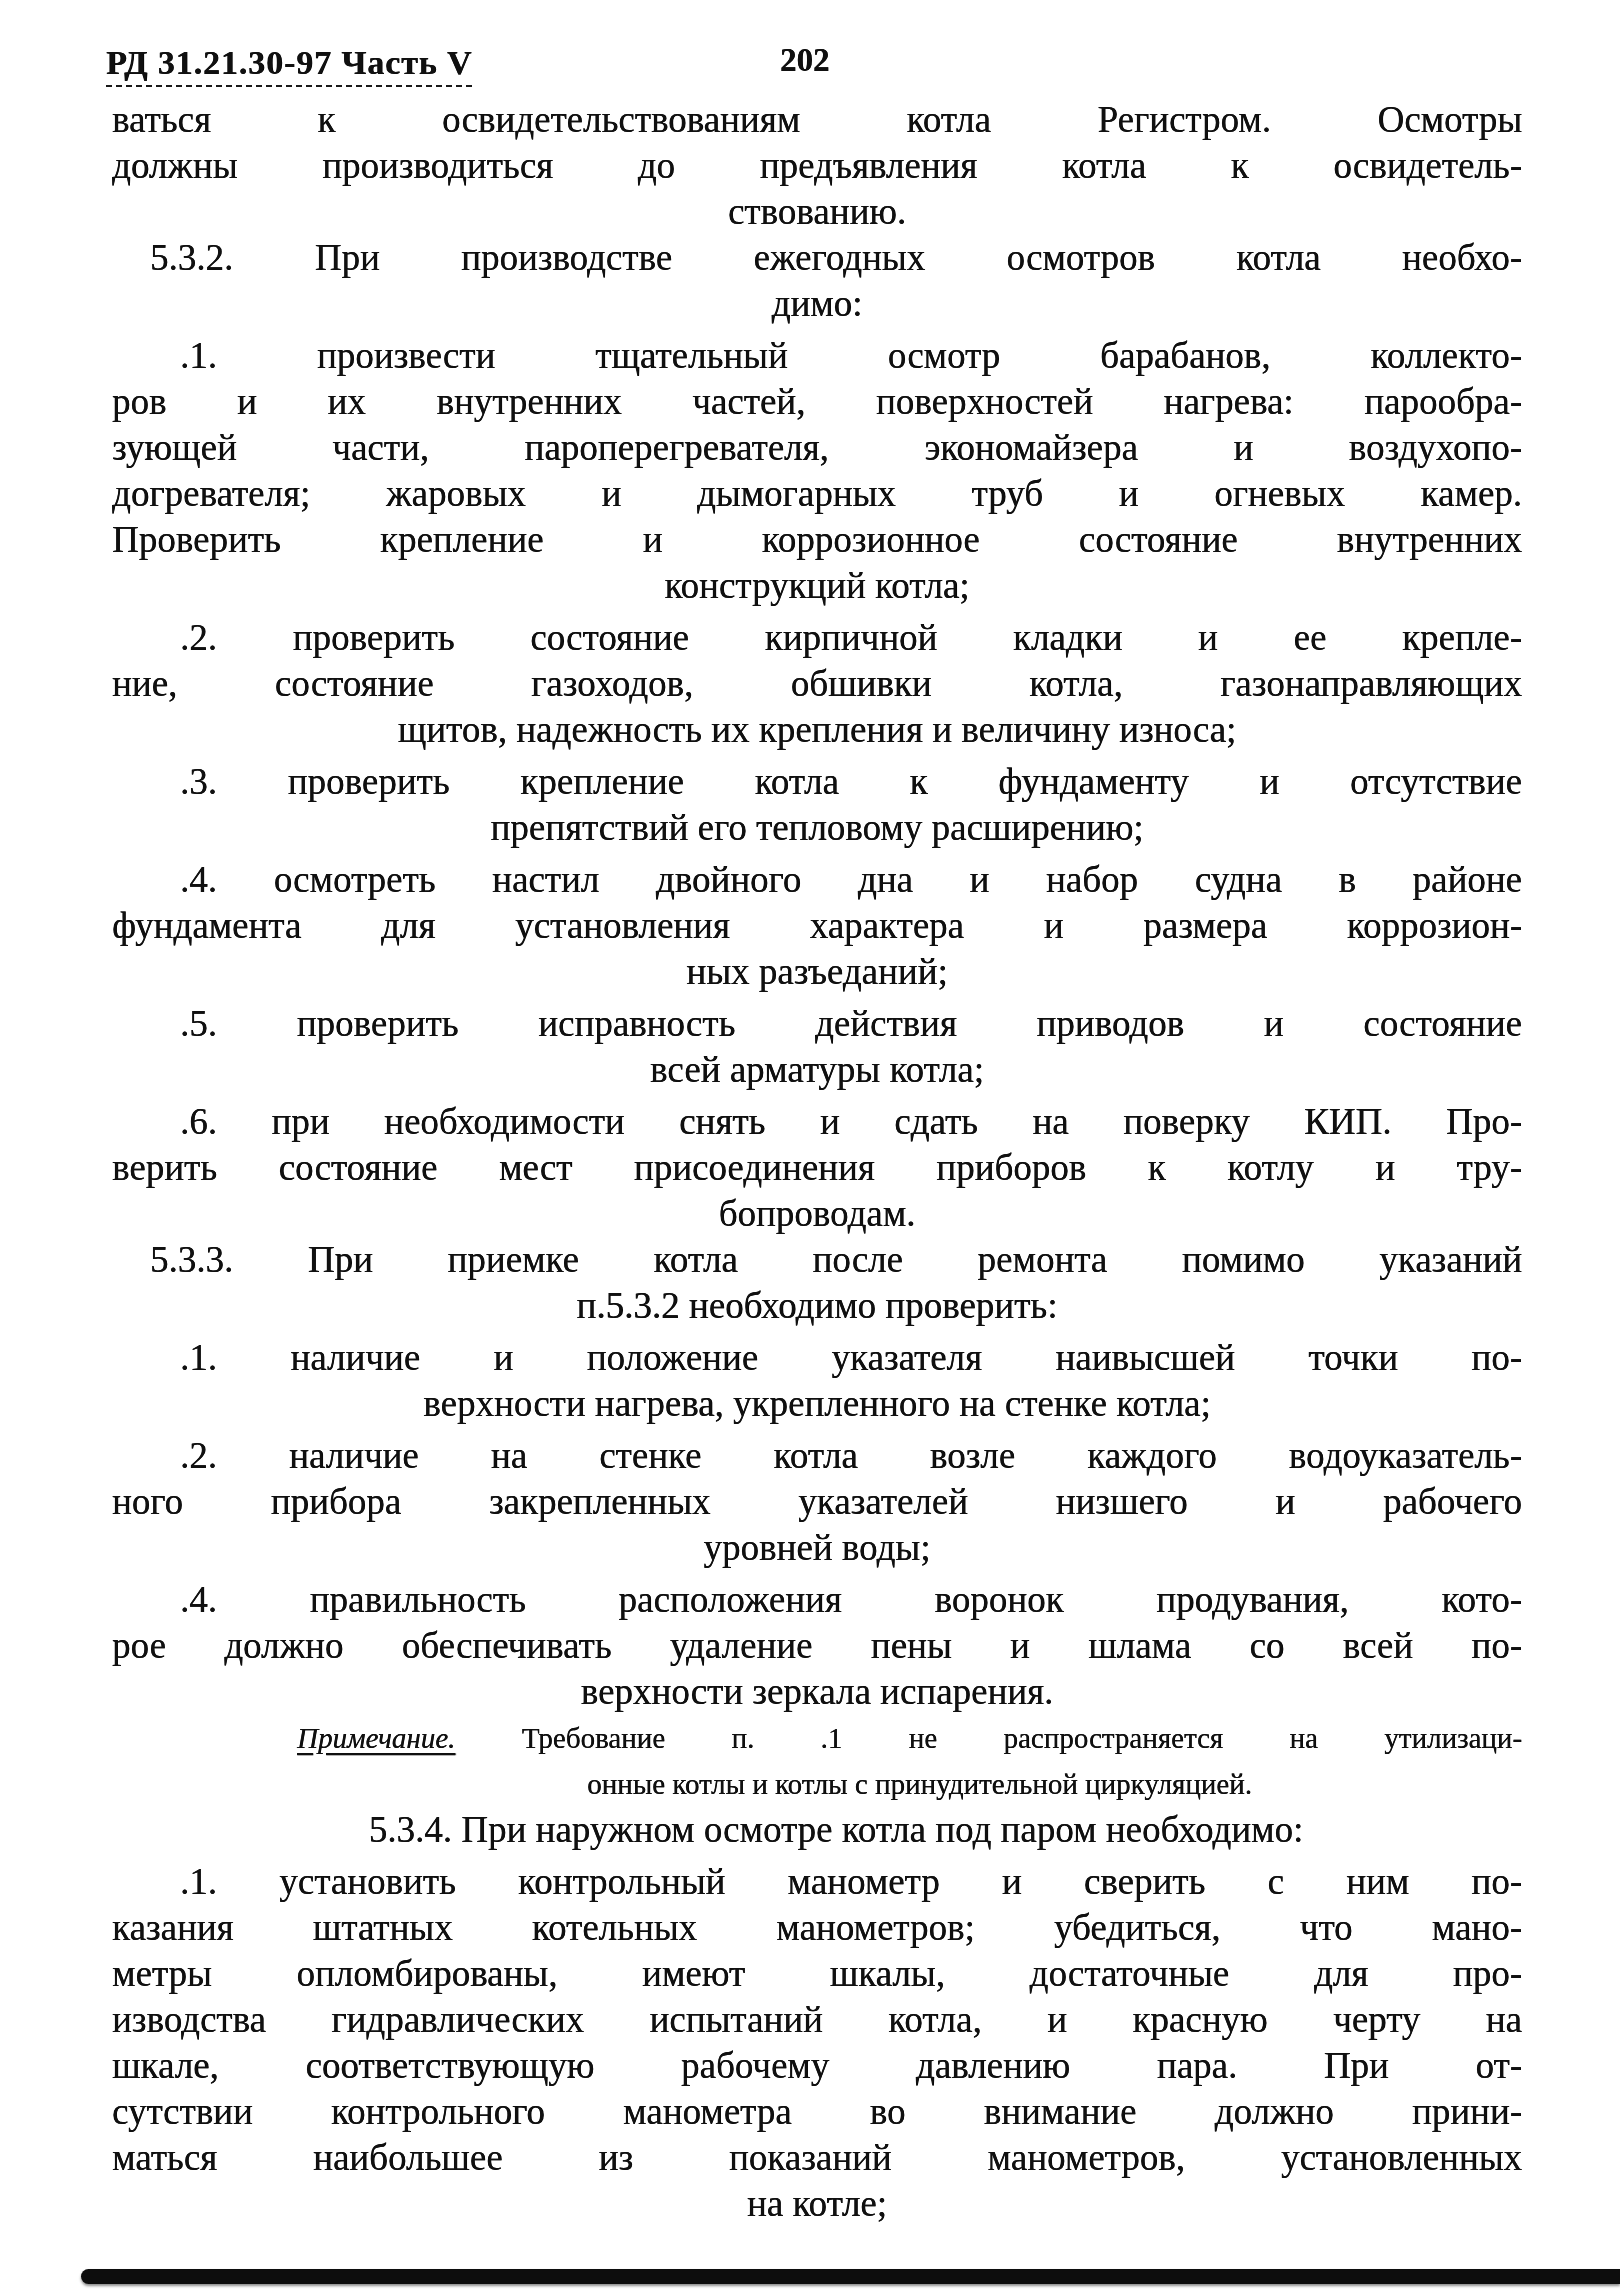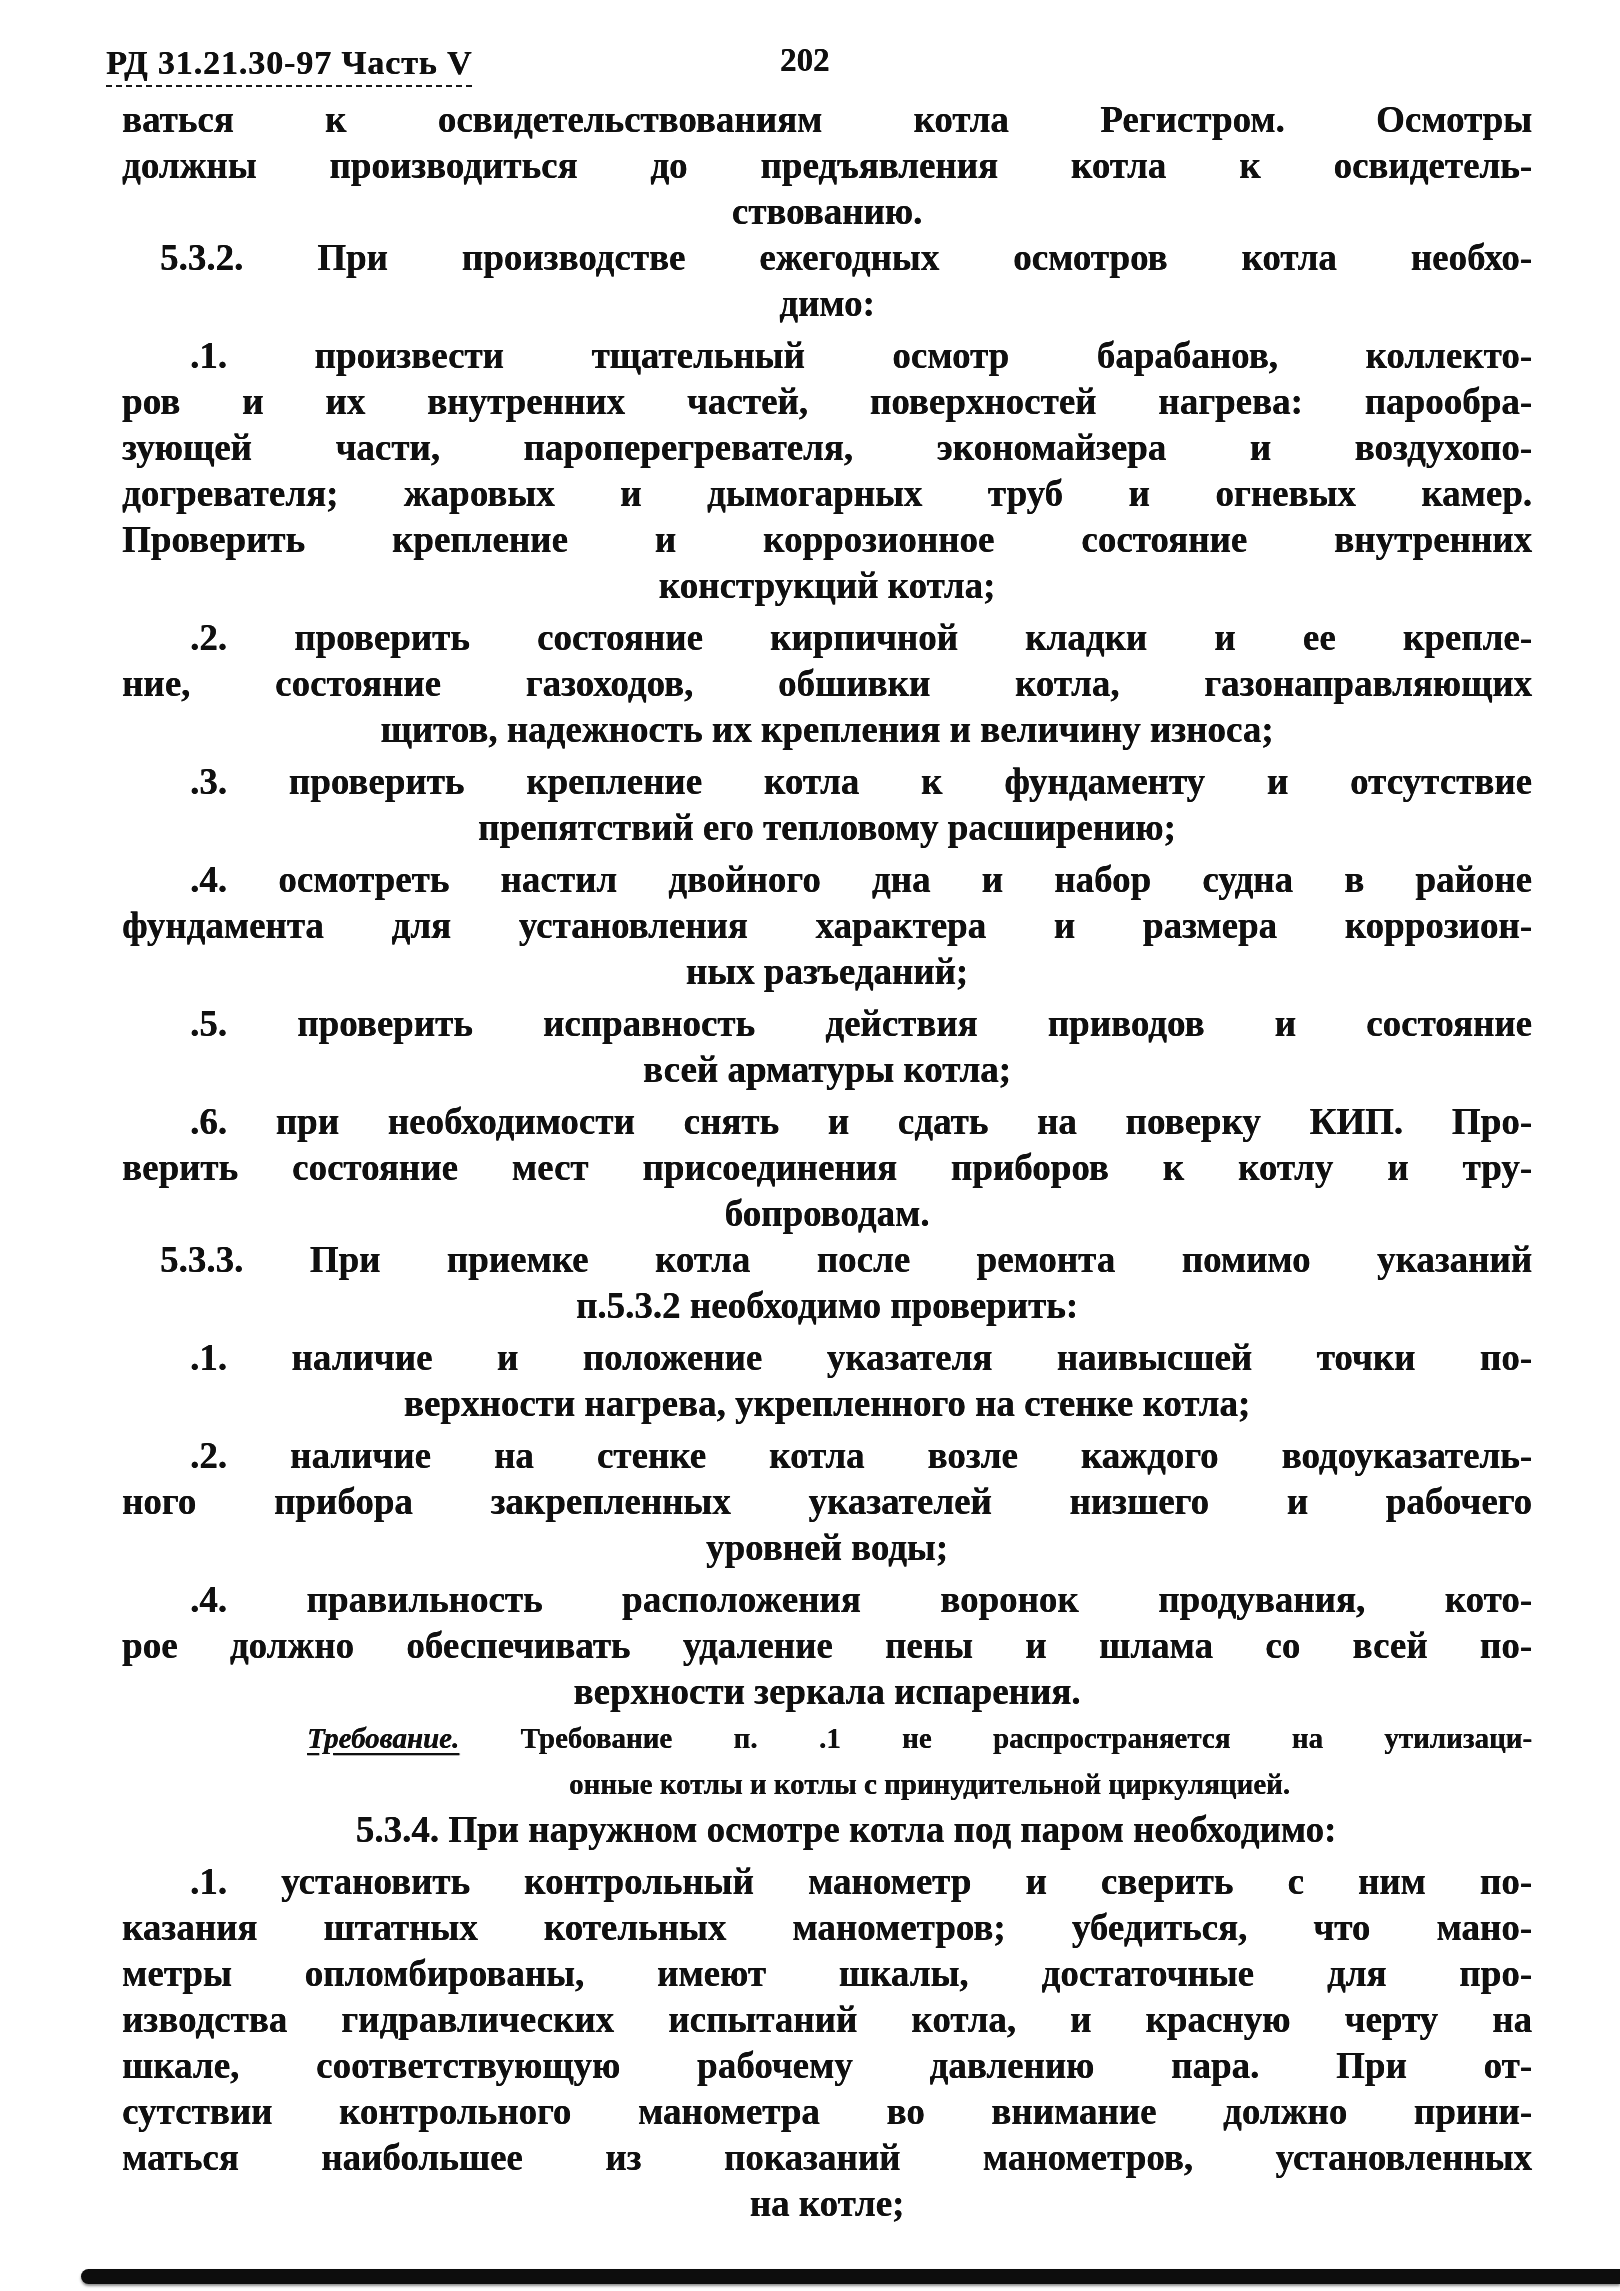--- a/index.html
+++ b/index.html
@@ -19,21 +19,21 @@
     text-shadow:0.4px 0.4px 0 #000;
     white-space:nowrap;
   }
   .page-num{
     position:absolute;left:780px;top:42px;
     font-size:33px;font-weight:700;
     text-shadow:0.3px 0.3px 0 #000;
     text-align:right;
   }
   .text-body{
-    position:absolute;left:122px;top:97px;width:1410px;font-weight:bold;
+    position:absolute;left:112px;top:97px;width:1410px;
   }
   .line{
     font-size:37px;
     line-height:46px;
     height:46px;
     text-align:center;
     white-space:normal;
     text-shadow:0.3px 0.3px 0 #000;
     overflow:visible;
   }
@@ -90,21 +90,21 @@
       <div class="line ind-para just">5.3.3. При приемке котла после ремонта помимо указаний</div>
       <div class="line">п.5.3.2 необходимо проверить:</div>
       <div class="line ind-item just">.1. наличие и положение указателя наивысшей точки по-</div>
       <div class="line">верхности нагрева, укрепленного на стенке котла;</div>
       <div class="line ind-item just">.2. наличие на стенке котла возле каждого водоуказатель-</div>
       <div class="line just">ного прибора закрепленных указателей низшего и рабочего</div>
       <div class="line">уровней воды;</div>
       <div class="line ind-item just">.4. правильность расположения воронок продувания, кото-</div>
       <div class="line just">рое должно обеспечивать удаление пены и шлама со всей по-</div>
       <div class="line">верхности зеркала испарения.</div>
-      <div class="line ind-note just small"><span class="note-title">Требование.</span><span> Требование п. .1 не распространяется на утилизаци-</span></div>
+      <div class="line ind-note just small"><span class="note-title">Примечание.</span><span> Требование п. .1 не распространяется на утилизаци-</span></div>
       <div class="line ind-note2 small">онные котлы и котлы с принудительной циркуляцией.</div>
       <div class="line ind-para">5.3.4. При наружном осмотре котла под паром необходимо:</div>
       <div class="line ind-item just">.1. установить контрольный манометр и сверить с ним по-</div>
       <div class="line just">казания штатных котельных манометров; убедиться, что мано-</div>
       <div class="line just">метры опломбированы, имеют шкалы, достаточные для про-</div>
       <div class="line just">изводства гидравлических испытаний котла, и красную черту на</div>
       <div class="line just">шкале, соответствующую рабочему давлению пара. При от-</div>
       <div class="line just">сутствии контрольного манометра во внимание должно прини-</div>
       <div class="line just">маться наибольшее из показаний манометров, установленных</div>
       <div class="line">на котле;</div>

